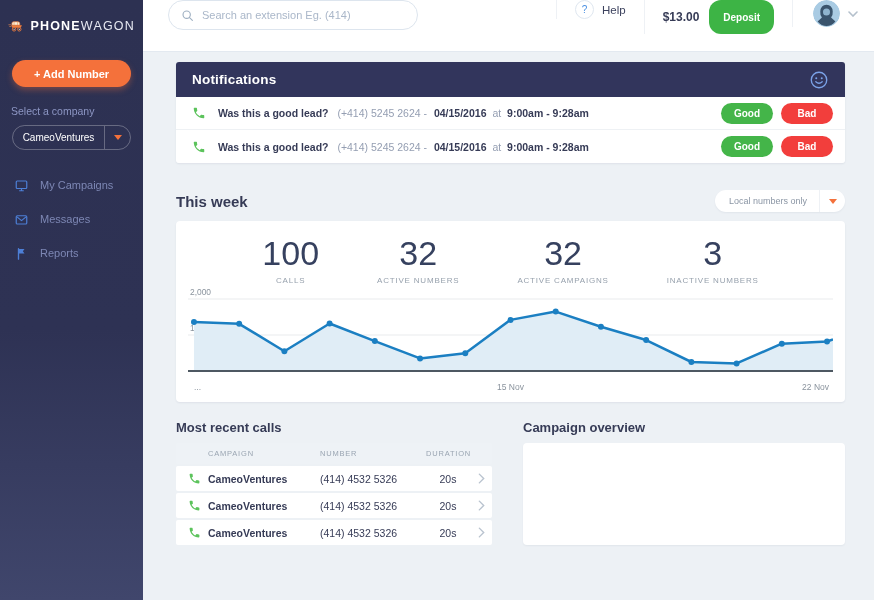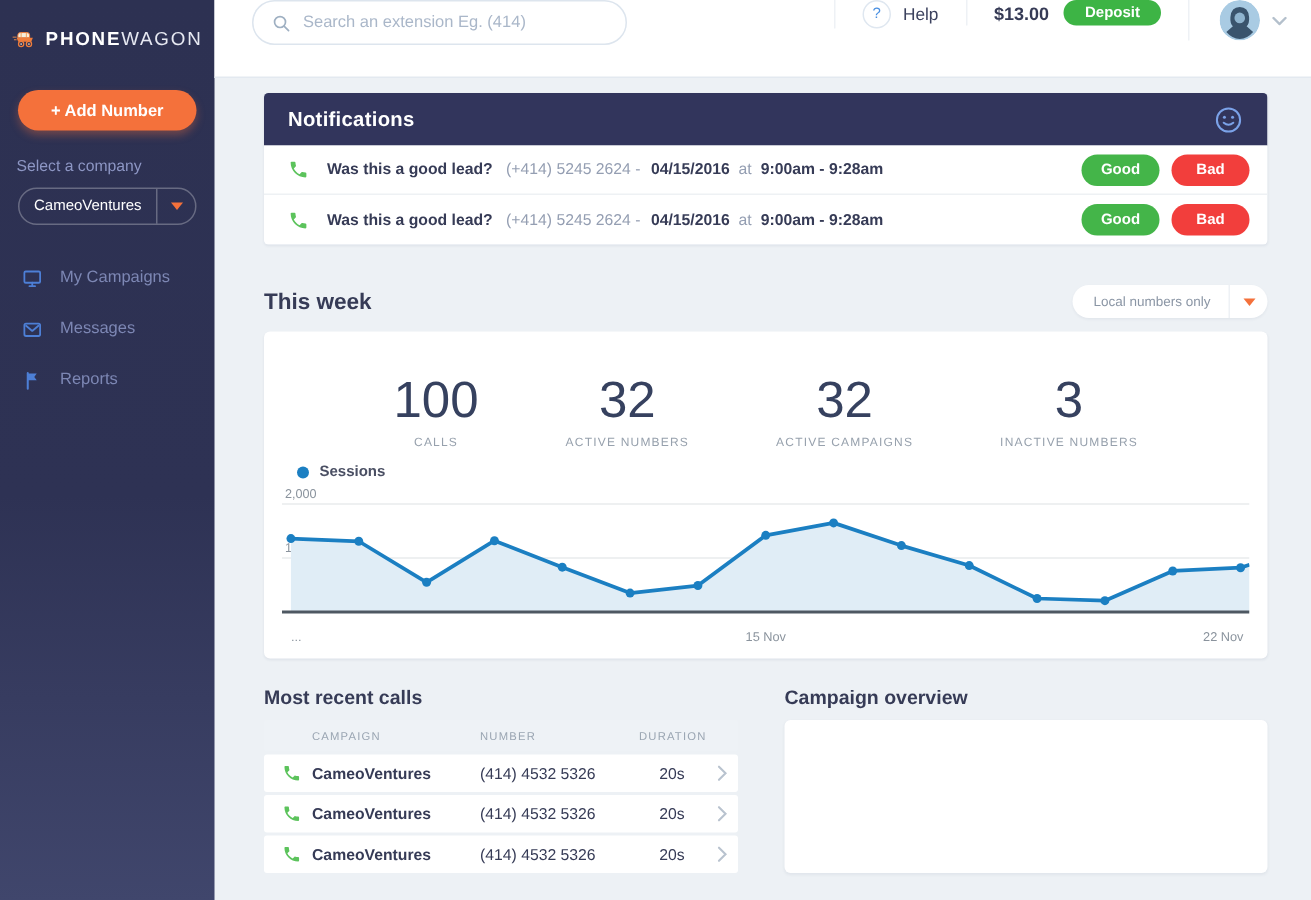--- a/index.html
+++ b/index.html
@@ -31,21 +31,21 @@
   .search-wrap { display:flex; align-items:center; margin-left:25px; }
   .search-box { width:250px; height:30px; border:1px solid #dde5ee; border-radius:15px; display:flex; align-items:center; padding:0 12px; background:#fff; }
   .search-box svg { width:13px; height:13px; flex:0 0 13px; }
   .search-box input { border:none; outline:none; flex:1; margin-left:8px; font-family:inherit; font-size:11px; color:#56617a; background:transparent; }
   .search-box input::placeholder { color:#aab7c9; }
   .tb-spacer { flex:1; }
   .tb-sec { border-left:1px solid #eef1f5; display:flex; align-items:center; padding:0 18px; }
   .help-icn { width:19px; height:19px; border:1px solid #dfe7f0; border-radius:50%; color:#4a90e2; font-size:10px; display:flex; align-items:center; justify-content:center; margin-right:8px; }
   .help-lbl { font-size:11.5px; color:#3c425e; }
   .balance { font-size:12px; font-weight:bold; color:#363b56; margin-right:10px; }
-  .deposit-btn { background:#3db445; color:#fff; border:none; border-radius:12px; height:17px; padding:0 14px; font-family:inherit; font-size:10px; font-weight:bold; cursor:pointer; }
+  .deposit-btn { background:#3db445; color:#fff; border:none; border-radius:12px; height:34px; padding:0 14px; font-family:inherit; font-size:10px; font-weight:bold; cursor:pointer; }
   .avatar-sec { padding:0 16px 0 20px; }
   .avatar { width:27px; height:27px; border-radius:50%; overflow:hidden; flex:0 0 27px; }
   .chev-dn { margin-left:8px; width:10px; height:6px; }
 
   
   .content { flex:1; padding:10px 29px 0 33px; overflow:hidden; }
 
   .notif-panel { border-radius:3px; overflow:hidden; box-shadow:0 1px 2px rgba(40,50,90,.08); }
   .notif-head { height:35px; background:#32355c; color:#fff; display:flex; align-items:center; padding:0 16px; }
   .notif-head .title { flex:1; font-size:13.5px; font-weight:bold; letter-spacing:.2px; }
@@ -62,21 +62,21 @@
   .pill-btn { border:none; border-radius:11px; height:21px; width:52px; color:#fff; font-family:inherit; font-size:10px; font-weight:bold; cursor:pointer;text-align:center; }
   .pill-btn.good { background:#44b549; margin-right:8px; }
   .pill-btn.bad  { background:#f23e3c; }
 
   .week-head { margin-top:27px; display:flex; align-items:center; }
   .week-head h2 { font-size:15px; font-weight:bold; color:#363b56; flex:1; }
   .filter-dd { background:#fff; height:22px; border-radius:11px; display:flex; align-items:center; padding-left:14px; cursor:pointer; box-shadow:0 1px 2px rgba(40,50,90,.06); }
   .filter-dd .val { font-size:9px; color:#8b96a5; }
   .filter-dd .caret-box { width:26px; align-self:stretch; display:flex; align-items:center; justify-content:center; border-left:1px solid #eef1f5; margin-left:12px; }
 
-  .stats-card { margin-top:9px; background:#fff; border-radius:4px; box-shadow:0 1px 2px rgba(40,50,90,.08); padding:28px 10px 8px; }
+  .stats-card { margin-top:9px; background:#fff; border-radius:4px; box-shadow:0 1px 2px rgba(40,50,90,.08); padding:14px 10px 8px; }
   .stats-row { display:flex; justify-content:center; gap:58px; text-align:center; }
   .stat .v { font-size:34px; font-weight:300; color:#36415f; line-height:36px; }
   .stat .l { font-size:8px; letter-spacing:.8px; color:#97a1ad; margin-top:5px; }
   .legend { display:flex; align-items:center; margin:10px 0 2px 12px; }
   .legend .dot { width:8px; height:8px; border-radius:50%; background:#1b7fc2; margin-right:7px; }
   .legend .lbl { font-size:10px; font-weight:bold; color:#4a4f63; }
   .chart-wrap { padding:0 2px; position:relative; }
   .chart-wrap svg { display:block; width:100%; height:96px; }
   .x-labels { position:relative; height:13px; font-size:8.5px; color:#8a939d; }
   .x-labels .xl { position:absolute; top:1px; }
@@ -259,24 +259,20 @@
         <div class="stat">
           <div class="v">32</div>
           <div class="l">ACTIVE CAMPAIGNS</div>
         </div>
         <div class="stat">
           <div class="v">3</div>
           <div class="l">INACTIVE NUMBERS</div>
         </div>
       </div>
 
-      <div class="legend">
-        <span class="dot"></span>
-        <span class="lbl">Sessions</span>
-      </div>
 
       <div class="chart-wrap">
         <svg id="sessions-svg" viewBox="0 0 650 96" preserveAspectRatio="none">
             <line x1="0" y1="50" x2="650" y2="50" stroke="#e9ebed" stroke-width="1"></line>
             <text x="2" y="46" fill="#8a939d" font-size="8.5" font-family="Liberation Sans, sans-serif">1,000</text>
             <line x1="0" y1="14" x2="650" y2="14" stroke="#e9ebed" stroke-width="1"></line>
             <text x="2" y="10" fill="#8a939d" font-size="8.5" font-family="Liberation Sans, sans-serif">2,000</text>
             <path d="M 6 86 L 6 37.04 L 51.57142857142857 38.839999999999996 L 97.14285714285714 66.2 L 142.71428571428572 38.48 L 188.28571428571428 56.120000000000005 L 233.85714285714286 73.4 L 279.42857142857144 68.36 L 325 34.88 L 370.57142857142856 26.6 L 416.14285714285717 41.72 L 461.7142857142857 55.04 L 507.2857142857143 77 L 552.8571428571429 78.44 L 598.4285714285714 58.64 L 644 56.480000000000004 L 650 54.480000000000004 L 650 86 Z" fill="#e0edf6" stroke="none"></path>
             <polyline points="6,37.04 51.57142857142857,38.839999999999996 97.14285714285714,66.2 142.71428571428572,38.48 188.28571428571428,56.120000000000005 233.85714285714286,73.4 279.42857142857144,68.36 325,34.88 370.57142857142856,26.6 416.14285714285717,41.72 461.7142857142857,55.04 507.2857142857143,77 552.8571428571429,78.44 598.4285714285714,58.64 644,56.480000000000004 650,54.480000000000004" fill="none" stroke="#1b7fc2" stroke-width="2.5" stroke-linejoin="round"></polyline>
             <circle cx="6" cy="37.04" r="3" fill="#1b7fc2"></circle>

